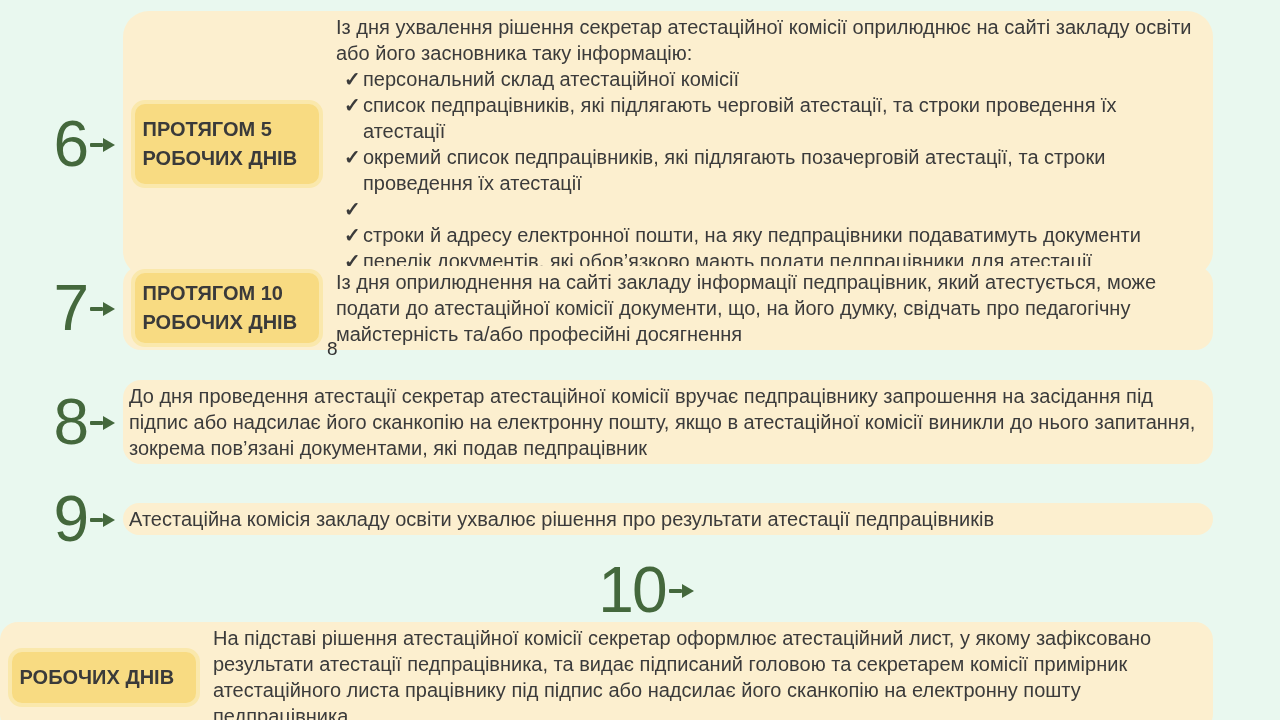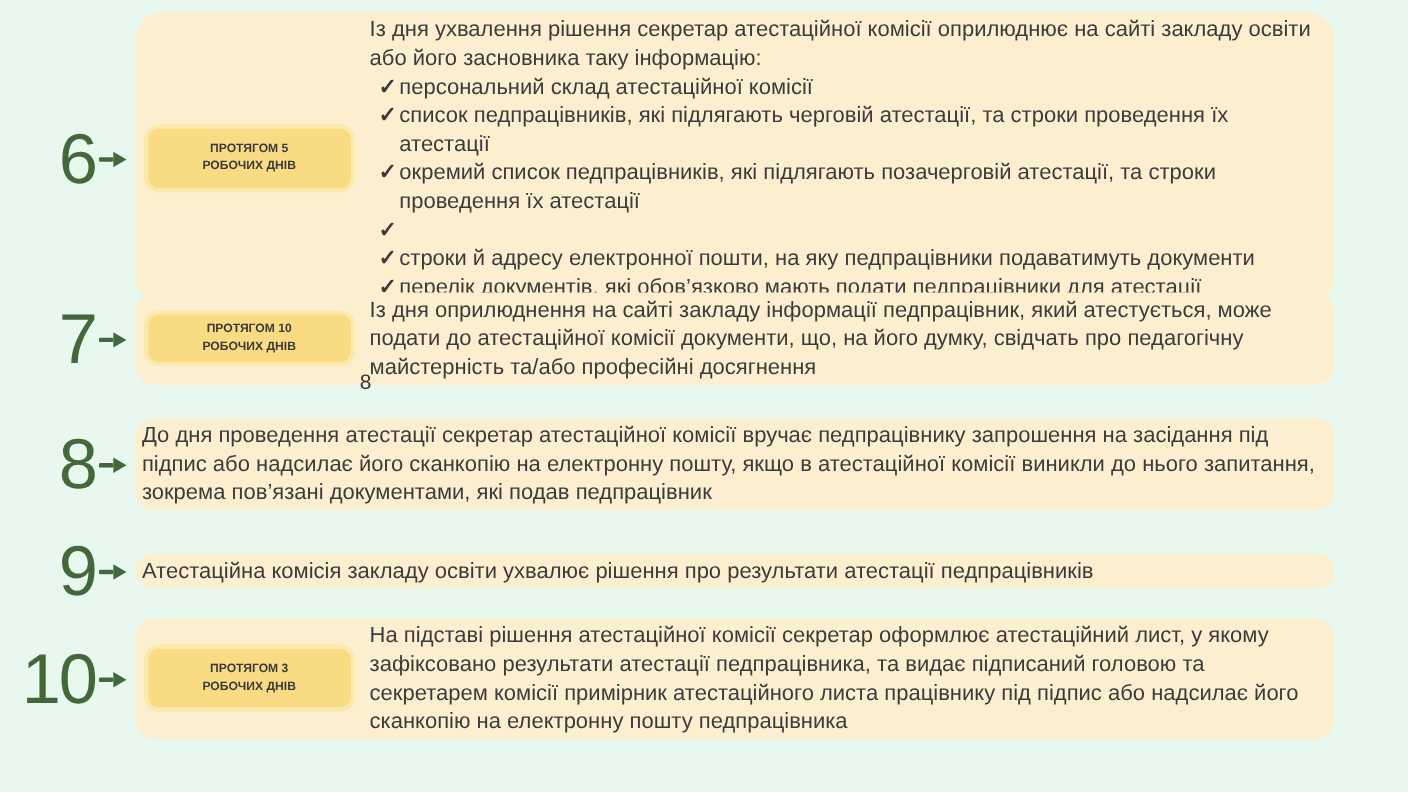--- a/index.html
+++ b/index.html
@@ -25,34 +25,34 @@
   .card {
     flex:1; margin-right:67px;
     background:#fcefcf; border-radius:26px;
     display:flex; align-items:center;
     color:#3b3b3b;
   }
   .card.small { border-radius:18px; }
   .badge-col { width:207px; flex-shrink:0; display:flex; justify-content:center; }
   .badge {
     background:#f8db82; border:4px solid #fae8ac; border-radius:14px;
-    width:192px; padding:11px 8px; text-align:center;
-    font-size:11px; font-weight:700; line-height:1.45; color:#3a3a3a;
+    width:192px; padding:11px 8px; text-align:left;
+    font-size:20px; font-weight:700; line-height:1.45; color:#3a3a3a;
   }
   .badge span { display:block; }
   .badge.slim { padding:6px 8px; }
   .text-col {
     flex:1; padding:3px 12px 3px 6px;
     font-size:20px; line-height:1.3;
   }
   .row-6 { height:228px; margin-bottom:7px; }
   .row-7 { height:85px;  margin-bottom:13px; }
   .row-8 { height:117px; margin-bottom:8px; }
   .row-9 { height:62px;  margin-bottom:8px; }
-  .row-10{ height:117px; }
+  .row-10{ height:117px;flex-direction:column; }
   ul.checks { list-style:none; }
   ul.checks li { display:flex; }
   .check {
     width:27px; flex-shrink:0; padding-left:8px;
     font-weight:700; color:#3b3b3b;
   }
   .pgnum {
     position:absolute; left:327px; top:338px;
     font-size:19px; color:#333;
   }
@@ -163,21 +163,20 @@
     <div class="num-col">
       <span class="num">10</span>
       <svg class="arrow" width="26" height="16" viewBox="0 0 26 16">
           <rect x="0" y="6" width="13" height="4" rx="1" fill="#44683c"></rect>
           <path d="M13 1 L25 8 L13 15 Z" fill="#44683c"></path>
         </svg>
     </div>
     <div class="card small">
       <div class="badge-col">
         <div class="badge">
-          <span>ПРОТЯГОМ 3</span>
           <span>РОБОЧИХ ДНІВ</span>
         </div>
       </div>
       <div class="text-col">
         <p>На підставі рішення атестаційної комісії секретар оформлює атестаційний лист, у якому зафіксовано результати атестації педпрацівника, та видає підписаний головою та секретарем комісії примірник атестаційного листа працівнику під підпис або надсилає його сканкопію на електронну пошту педпрацівника</p>
       </div>
     </div>
   </div>
 
   <span class="pgnum">8</span>

